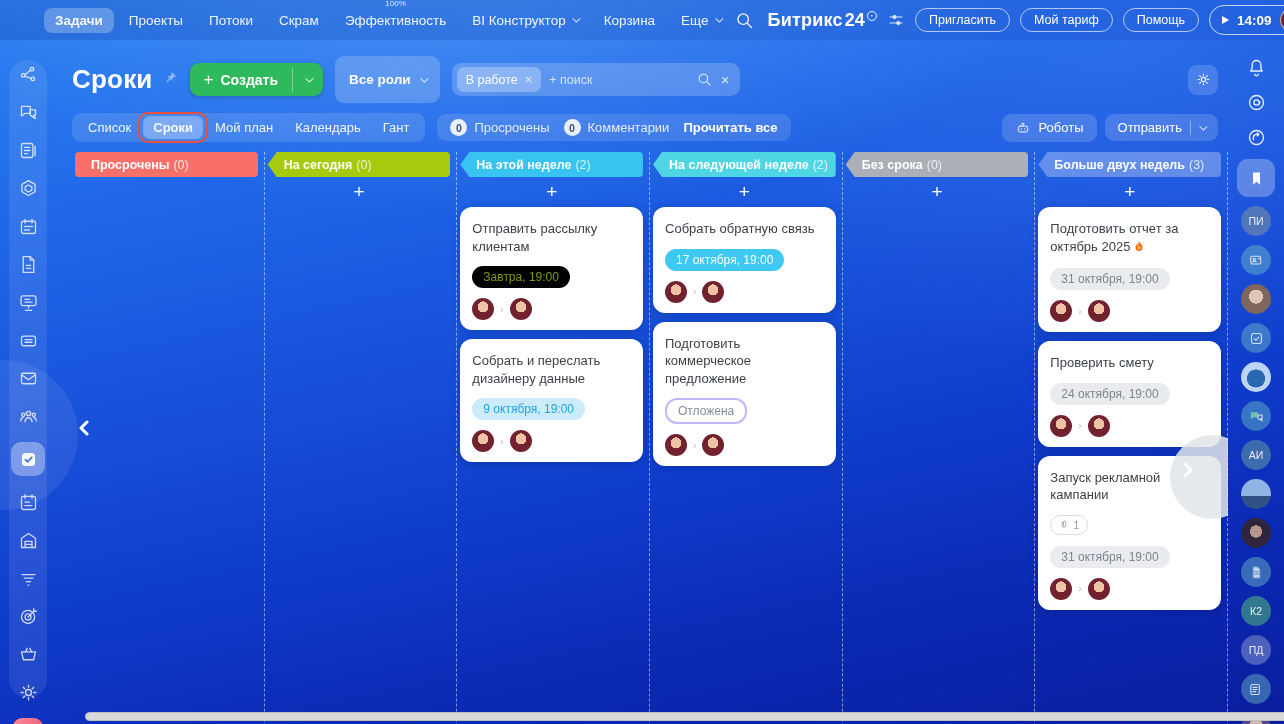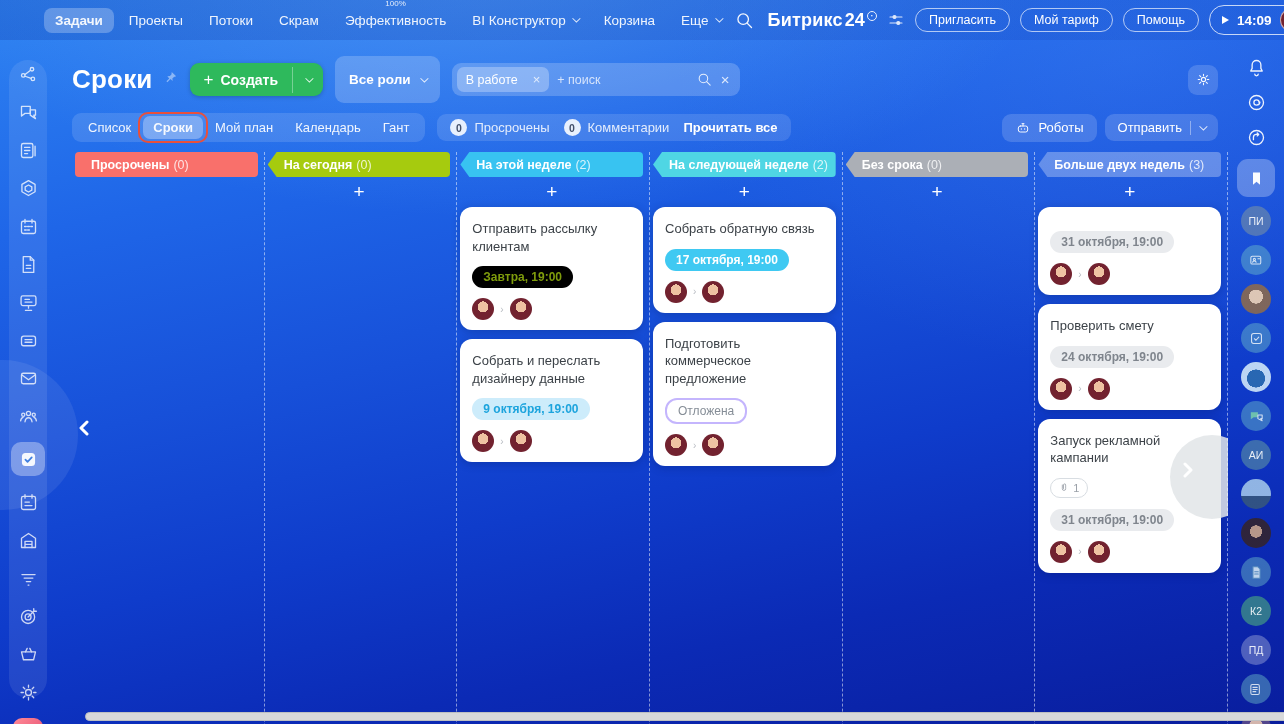--- a/index.html
+++ b/index.html
@@ -55,21 +55,21 @@
   .main{ position:absolute; left:60px; right:56px; top:40px; bottom:0; overflow:hidden;}
   .toolbar{ display:flex; align-items:center; gap:12px; padding:16px 10px 6px 12px;}
   .page-title{ font-size:26px; font-weight:bold; letter-spacing:.2px;}
   .pin{ opacity:.55; margin-left:-2px; cursor:pointer;}
   .btn-create{ display:flex; align-items:center; background:#2eb95c; border-radius:9px; overflow:hidden; cursor:pointer; box-shadow:0 1px 4px rgba(0,40,20,.25);}
   .btn-create .lbl{ display:flex; align-items:center; gap:7px; padding:8px 14px 8px 14px; font-size:14px; font-weight:bold;}
   .btn-create .plus{ font-size:17px; font-weight:400; line-height:1;}
   .btn-create .dd{ padding:10px 12px; border-left:1px solid rgba(255,255,255,.35); display:flex; align-items:center;}
   .btn-roles{ display:flex; align-items:center; gap:9px; background:rgba(255,255,255,.2); border-radius:9px; padding:16px 14px; font-size:13.5px; font-weight:bold; cursor:pointer;}
   .searchbar{ display:flex; align-items:center; width:288px; background:rgba(255,255,255,.2); border-radius:9px; padding:4px 10px 4px 5px; gap:8px; cursor:text;}
-  .chip{ display:flex; align-items:center; gap:15px; background:rgba(255,255,255,.28); border-radius:7px; padding:5px 9px; font-size:12.5px;}
+  .chip{ display:flex; align-items:center; gap:7px; background:rgba(255,255,255,.28); border-radius:7px; padding:5px 9px; font-size:12.5px;}
   .chip .x{ opacity:.75; font-size:13px; cursor:pointer;}
   .searchbar .plh{ font-size:12.5px; color:rgba(255,255,255,.75); flex:1;}
   .searchbar .x2{ font-size:15px; color:rgba(255,255,255,.8); cursor:pointer;}
   .gear-btn{ margin-left:auto; width:30px; height:30px; border-radius:9px; background:rgba(255,255,255,.16); display:flex; align-items:center; justify-content:center; cursor:pointer;}
   
   .tabsrow{ display:flex; align-items:center; gap:12px; padding:4px 10px 0 12px;}
   .tabgroup{ display:flex; align-items:center; gap:2px; background:rgba(255,255,255,.13); border-radius:9px; padding:3px 6px;}
   .tab{ position:relative; padding:4px 10px; font-size:13px; color:rgba(255,255,255,.92); border-radius:7px; cursor:pointer; white-space:nowrap;}
   .tab.active{ background:rgba(255,255,255,.3); font-weight:bold;}
   .ann-ring{ position:absolute; inset:-4px -5px; border:2.5px solid #e8503c; border-radius:10px; pointer-events:none;}
@@ -84,21 +84,21 @@
   .kanban{ display:flex; align-items:stretch; padding:10px 0 0 12px; height:560px;}
   .kcol{ flex:1 1 0; position:relative; padding:0 7px 0 3px; min-width:0;}
   .kcol::after{ content:''; position:absolute; right:0; top:0; height:700px; border-right:1px dashed rgba(255,255,255,.5); z-index:3;}
   .khead{ height:25px; display:flex; align-items:center; padding:0 8px 0 16px; font-size:12.5px; font-weight:bold; color:#fff; border-radius:4px; white-space:nowrap; overflow:hidden;}
   .khead.notch{ clip-path:polygon(9px 0, 100% 0, 100% 100%, 9px 100%, 0 50%); }
   .khead .kcount{ margin-left:4px; font-weight:400; opacity:.8;}
   .kadd{ height:30px; display:flex; align-items:center; justify-content:center; font-size:19px; font-weight:300; color:#fff; cursor:pointer;}
   .kspace{ height:30px; }
   .card{ background:#fff; border-radius:12px; padding:13px 12px 10px; margin:0 0 9px 0; box-shadow:0 2px 8px rgba(0,25,90,.28); cursor:pointer; position:relative; z-index:2;}
   .card .ttl{ font-size:13px; color:#3c4248; line-height:1.35; font-weight:400;}
-  .badge{ display:inline-block; margin-top:11px; padding:4px 11px; border-radius:12px; font-size:12px; font-weight:bold; cursor:pointer;}
+  .badge{ display:inline-block; margin-top:11px; padding:4px 11px; border-radius:12px; font-size:12px; font-weight:normal; cursor:pointer;}
   .badge.green{ background:#000000; color:#7f9c0c; }
   .badge.blue{ background:#cdecfb; color:#1da4dd; }
   .badge.cyan{ background:#3fc9f2; color:#fff; }
   .badge.outline{ background:#fff; border:2px solid #c4b5fd; color:#858d96; font-weight:400;}
   .badge.gray{ background:#e9ebee; color:#7f858d; }
   .attach{ display:inline-flex; align-items:center; gap:4px; margin-top:11px; padding:3px 8px; border:1px solid #d8dde2; border-radius:10px; font-size:11px; color:#9aa0a8;}
   .avarow{ display:flex; align-items:center; gap:6px; margin-top:10px;}
   .avarow .sep{ color:#b9bdc3; font-size:10px;}
   .card .ava{ width:22px; height:22px; border:none;}
   .fire{ display:inline-block; vertical-align:-2px; margin-left:3px;}
@@ -514,20 +514,24 @@
         <div class="kadd">+</div>
       </div>
 
       <div class="kcol">
         <div class="khead notch" style="background: rgba(255, 255, 255, 0.3);">
           <span>Больше двух недель</span>
           <span class="kcount">(3)</span>
         </div>
         <div class="kadd">+</div>
         <div class="card">
+          <div class="ttl"><span>Подготовить отчет за октябрь 2025</span><span class="fire"><svg width="12" height="13" viewBox="0 0 24 24">
+                  <path d="M12 2c2 4 7 6 7 12a7 7 0 01-14 0c0-3 1.5-5 3-7 .3 1.8 1 2.8 2 3.5C10 7 10.5 4.5 12 2z" fill="#f96e1d"></path>
+                  <path d="M12 10c1.5 2 3 3 3 5.3A3.1 3.1 0 0112 18a3.1 3.1 0 01-3-2.7C9 13 10.8 12 12 10z" fill="#ffc93c"></path>
+                </svg></span></div>
           <span class="badge gray">31 октября, 19:00</span>
           <div class="avarow">
             <span class="ava"></span>
             <span class="sep">›</span>
             <span class="ava"></span>
           </div>
         </div>
         <div class="card">
           <div class="ttl">Проверить смету</div>
           <span class="badge gray">24 октября, 19:00</span>

